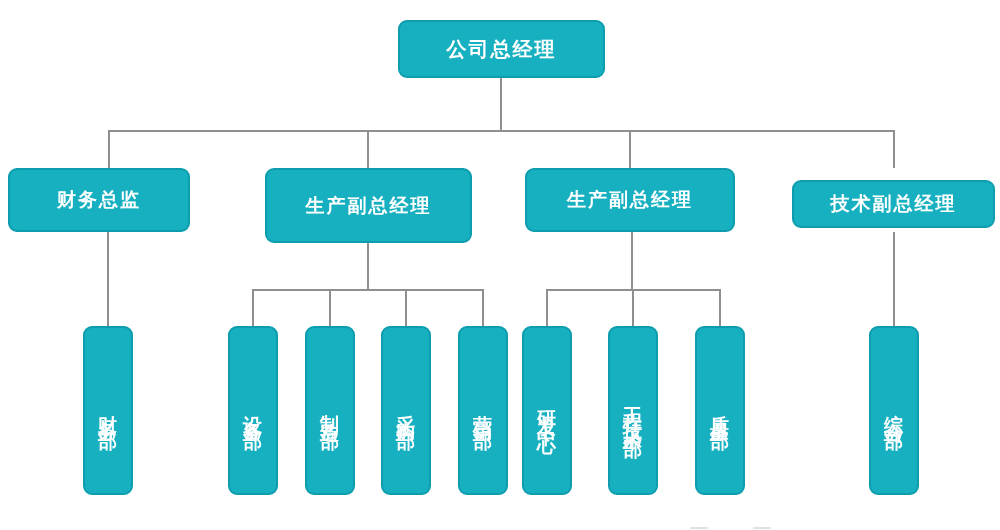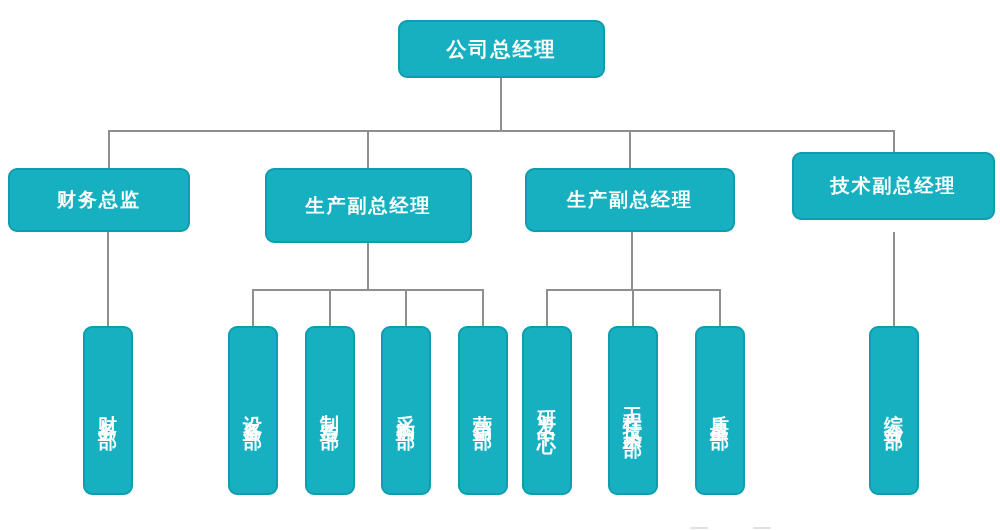--- a/index.html
+++ b/index.html
@@ -96,21 +96,21 @@
 
   <div class="node lvl2" style="left:8px;top:168px;width:182px;height:64px">
     <span class="lbl">财务总监</span>
   </div>
   <div class="node lvl2" style="left:265px;top:168px;width:207px;height:75px">
     <span class="lbl">生产副总经理</span>
   </div>
   <div class="node lvl2" style="left:525px;top:168px;width:210px;height:64px">
     <span class="lbl">生产副总经理</span>
   </div>
-  <div class="node lvl2" style="left:792px;top:152px;width:203px;height:68px">
+  <div class="node lvl2" style="left:792px;top:180px;width:203px;height:48px">
     <span class="lbl">技术副总经理</span>
   </div>
 
   <div class="node vert" style="left:83px;top:326px;width:50px;height:169px">
     <span class="lbl">财务部</span>
   </div>
   <div class="node vert" style="left:228px;top:326px;width:50px;height:169px">
     <span class="lbl">设备部</span>
   </div>
   <div class="node vert" style="left:305px;top:326px;width:50px;height:169px">

